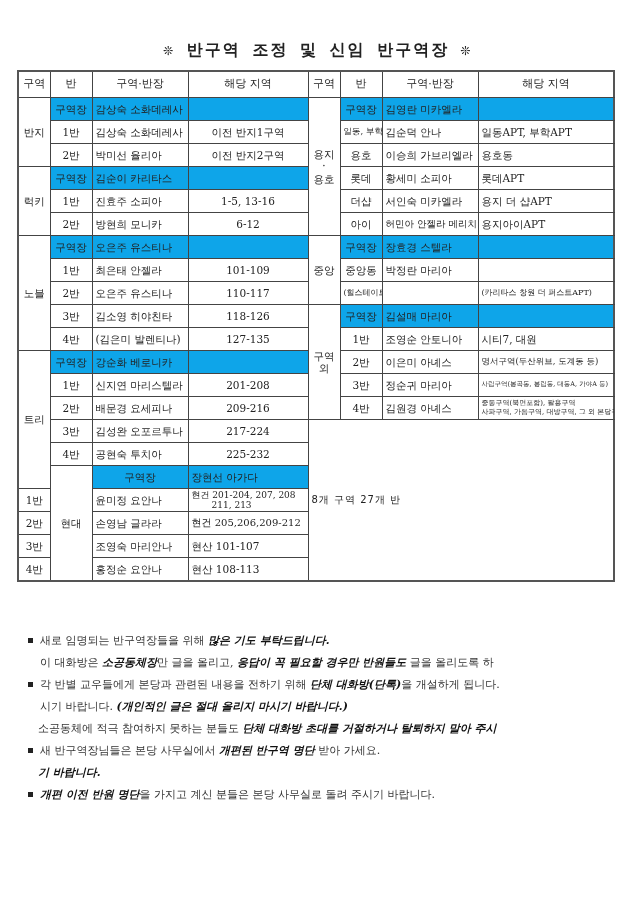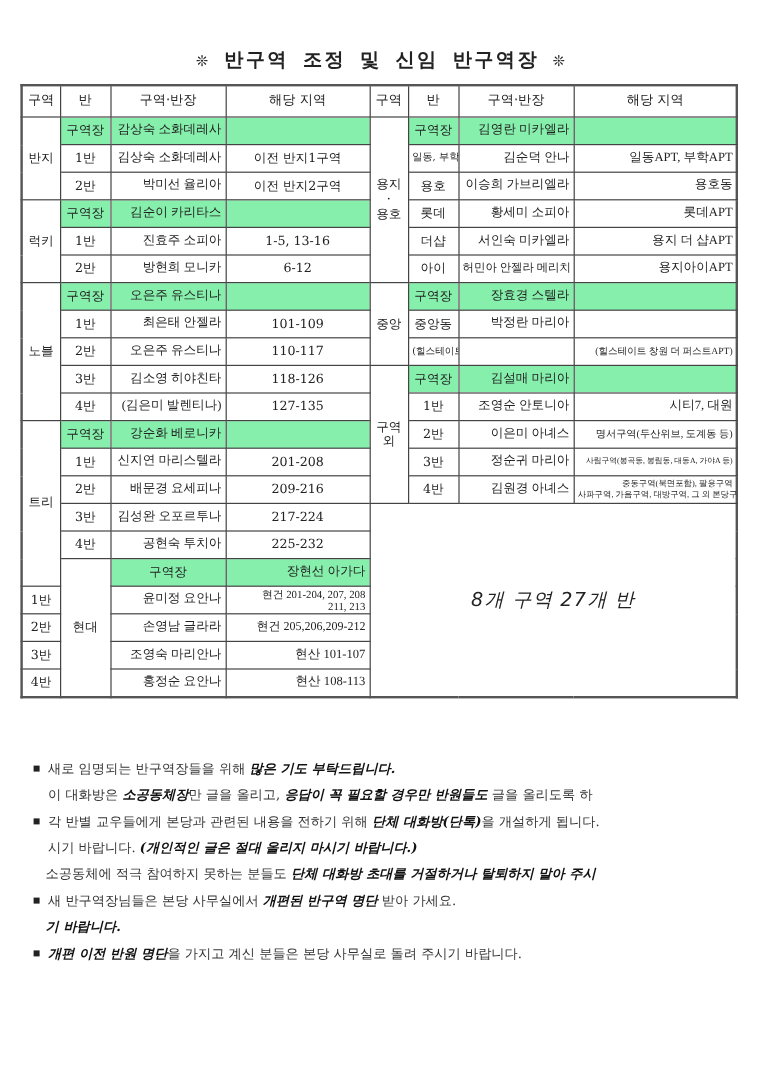--- a/index.html
+++ b/index.html
@@ -21,30 +21,30 @@
   table.roster td, table.roster th {
     border: 1px solid #444; padding: 0 3px; height: 22px;
     white-space: nowrap; overflow: hidden; font-weight: normal;
   }
   table.roster th {
     font-family: "DejaVu Sans", "Liberation Sans", sans-serif;
     font-size: 11px; height: 25px; text-align: center;
   }
   table.roster { border: 2px solid #555; }
   .c { text-align: center; }
-  .l { text-align: right; font-family: Liberation Serif, serif; }
-  .shade { background: #86efac; }
+  .l { text-align: left; }
+  .shade { background: #0ea5e9; }
   .zone { text-align: center; vertical-align: middle; }
   .tall td { height: 32px; }
   .small { font-size: 8px; }
   .tiny { font-size: 7px; line-height: 1.3; }
   .ban-small { font-size: 8.5px; padding: 0 1px; }
   .summary {
-    text-align: center; vertical-align: middle; font-size: 16px;
-    font-family: "DejaVu Sans", "Liberation Sans", sans-serif; letter-spacing: 1px; font-style: italic;
+    text-align: left; vertical-align: middle; font-size: 10px;
+    font-family: "DejaVu Sans", "Liberation Sans", sans-serif; letter-spacing: 1px;
   }
   .notes {
     position: absolute; left: 28px; top: 630px; width: 590px;
     font-size: 11px; line-height: 22px; color: #333;
   }
   .note { position: relative; padding-left: 12px; }
   .note .bullet {
     position: absolute; left: 0; top: 8px; width: 5px; height: 5px; background: #222;
   }
   .note.cont { padding-left: 12px; }
@@ -161,21 +161,21 @@
         <td class="l">박정란 마리아</td>
         <td class="l"></td>
       </tr>
 
       <tr>
         <td class="c">2반</td>
         <td class="l">오은주 유스티나</td>
         <td class="c">110-117</td>
         <td class="c small">(힐스테이트)</td>
         <td class="l"></td>
-        <td class="l small">(힐스테이트 창원 더 퍼스트APT)</td>
+        <td class="l small">(카리타스 창원 더 퍼스트APT)</td>
       </tr>
 
       <tr>
         <td class="c">3반</td>
         <td class="l">김소영 히야친타</td>
         <td class="c">118-126</td>
         <td class="zone" rowspan="5">
           <div>구역</div>
           <div>외</div>
         </td>

